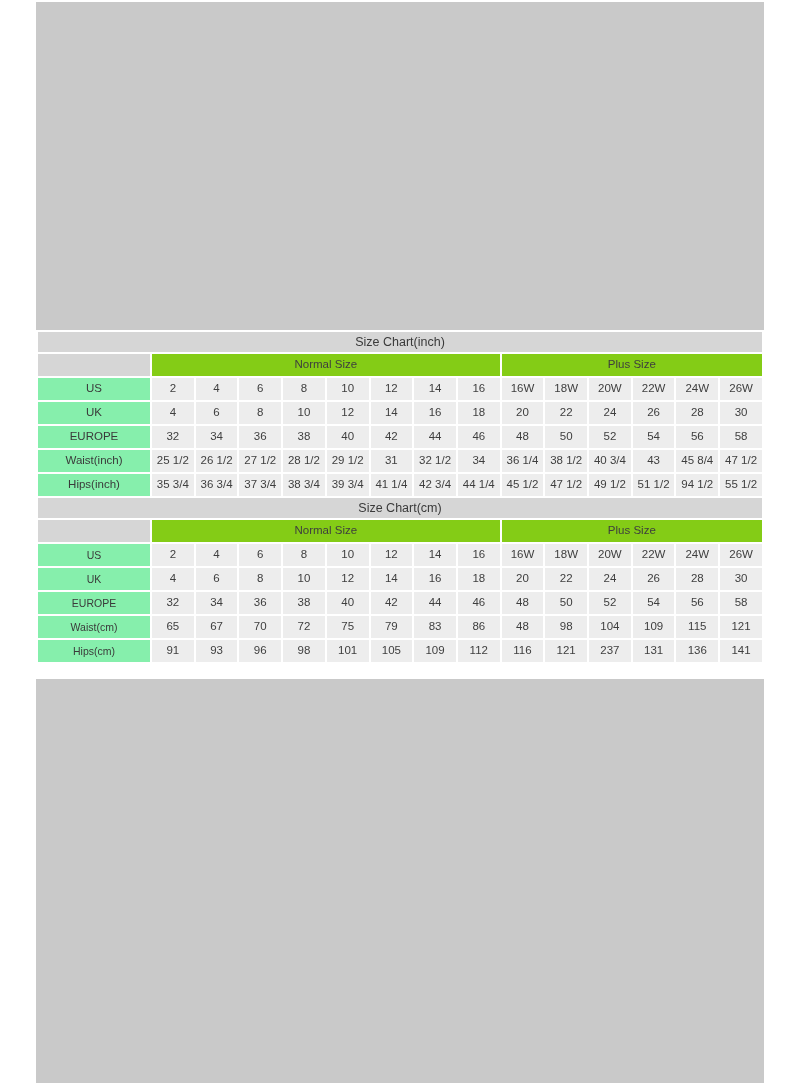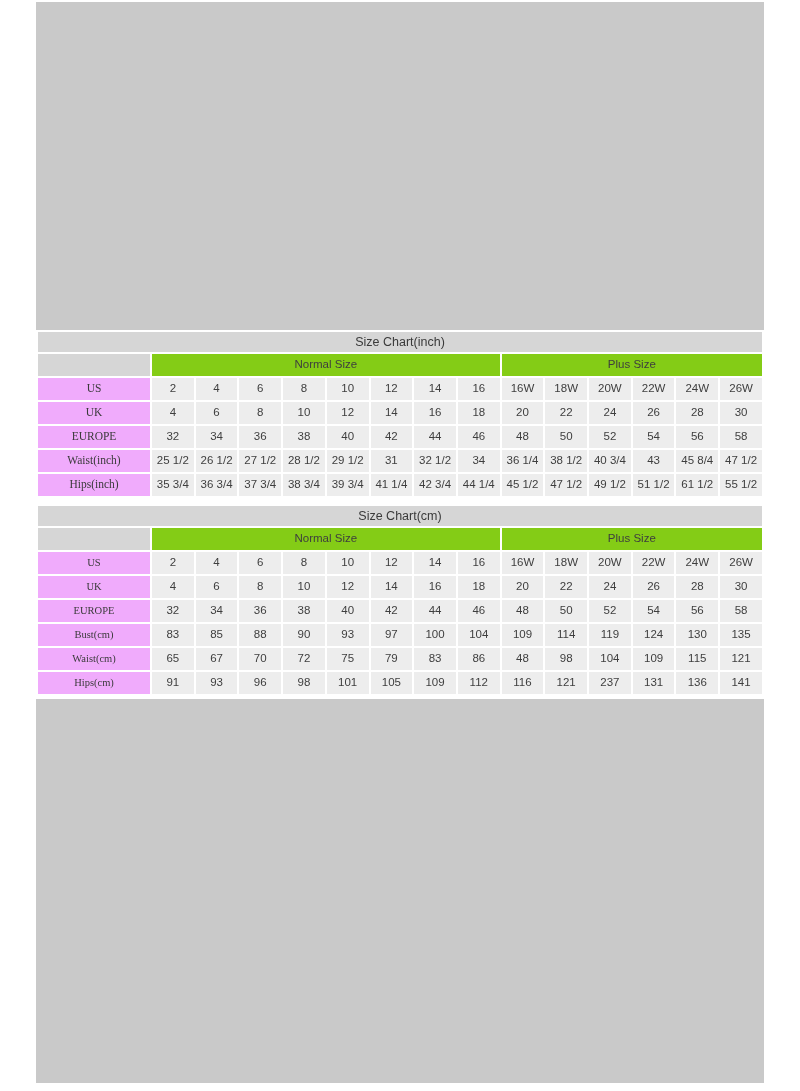--- a/index.html
+++ b/index.html
@@ -15,24 +15,24 @@
     width:728px;
     height:1083px;
     display:flex;
     flex-direction:column;
   }
   .top-strip { height:2px; background:#ffffff; }
   .gray-block-top { height:328px; background:#c9c9c9; }
   .gray-block-bottom { flex:1; background:#c9c9c9; }
   .panel {
     background:#ffffff;
-    padding:2px 0 3px 0;
+    padding:2px 0 15px 0;
   }
   .size-table { width:728px; }
-  .size-table + .size-table { margin-top:8px; }
+  .size-table + .size-table { margin-top:0; }
   .title-bar {
     margin:0 2px;
     height:20px;
     line-height:20px;
     text-align:center;
     background:#d6d6d6;
     font-size:12.5px;
     color:#3a3a3a;
   }
   table.size-grid {
@@ -45,21 +45,21 @@
     height:20px;
     text-align:center;
     vertical-align:middle;
     font-size:11.5px;
     line-height:1.15;
     padding:1px 1px;
     overflow:hidden;
   }
   td.corner-cell { background:#d6d6d6; width:110px; }
   td.group-cell  { background:#84cc16; font-size:11.5px; }
-  td.label-cell  { background:#f0abfc; width:110px; font-size:11px; color:#3a3a3a;font-family:Liberation Serif, serif; }
+  td.label-cell  { background:#86efac; width:110px; font-size:11px; color:#3a3a3a; }
   td.value-cell  { background:#ededed; }
   
   .size-table:nth-child(2) td.label-cell { white-space:nowrap; font-size:10.5px; }
 </style>
 </head>
 <body>
 
 <div class="column">
   <div class="top-strip"></div>
   <div class="gray-block-top"></div>
@@ -148,21 +148,21 @@
               <td class="value-cell">37 3/4</td>
               <td class="value-cell">38 3/4</td>
               <td class="value-cell">39 3/4</td>
               <td class="value-cell">41 1/4</td>
               <td class="value-cell">42 3/4</td>
               <td class="value-cell">44 1/4</td>
               <td class="value-cell">45 1/2</td>
               <td class="value-cell">47 1/2</td>
               <td class="value-cell">49 1/2</td>
               <td class="value-cell">51 1/2</td>
-              <td class="value-cell">61 1/2</td>
+              <td class="value-cell">94 1/2</td>
               <td class="value-cell">55 1/2</td>
             </tr>
           </tbody>
         </table>
       </div>
       <div class="size-table">
         <div class="title-bar">Size Chart(cm)</div>
         <table class="size-grid">
           <tbody>
             <tr>
@@ -215,37 +215,20 @@
               <td class="value-cell">44</td>
               <td class="value-cell">46</td>
               <td class="value-cell">48</td>
               <td class="value-cell">50</td>
               <td class="value-cell">52</td>
               <td class="value-cell">54</td>
               <td class="value-cell">56</td>
               <td class="value-cell">58</td>
             </tr>
             <tr>
-              <td class="label-cell">Bust(cm)</td>
-              <td class="value-cell">83</td>
-              <td class="value-cell">85</td>
-              <td class="value-cell">88</td>
-              <td class="value-cell">90</td>
-              <td class="value-cell">93</td>
-              <td class="value-cell">97</td>
-              <td class="value-cell">100</td>
-              <td class="value-cell">104</td>
-              <td class="value-cell">109</td>
-              <td class="value-cell">114</td>
-              <td class="value-cell">119</td>
-              <td class="value-cell">124</td>
-              <td class="value-cell">130</td>
-              <td class="value-cell">135</td>
-            </tr>
-            <tr>
               <td class="label-cell">Waist(cm)</td>
               <td class="value-cell">65</td>
               <td class="value-cell">67</td>
               <td class="value-cell">70</td>
               <td class="value-cell">72</td>
               <td class="value-cell">75</td>
               <td class="value-cell">79</td>
               <td class="value-cell">83</td>
               <td class="value-cell">86</td>
               <td class="value-cell">48</td>

